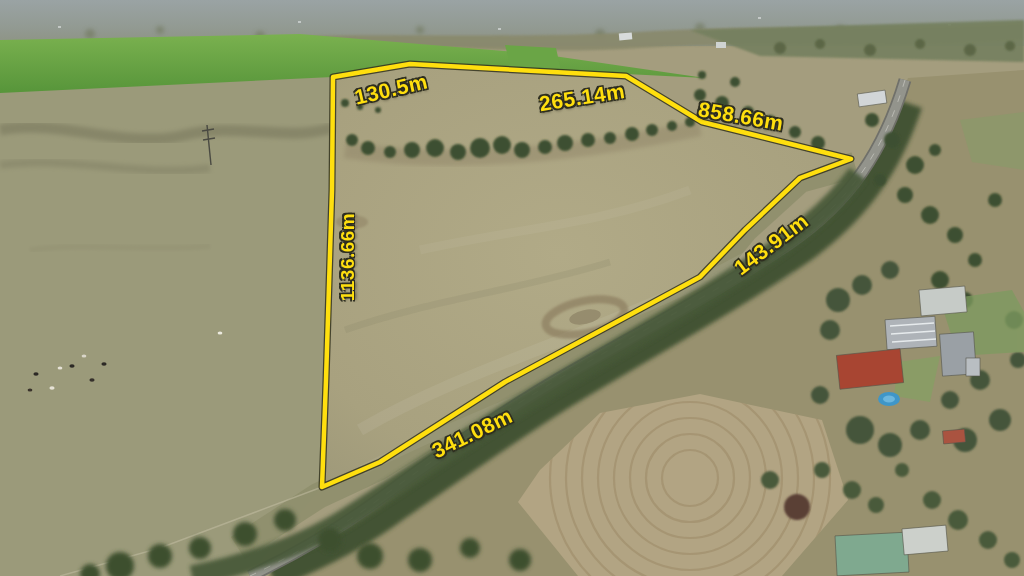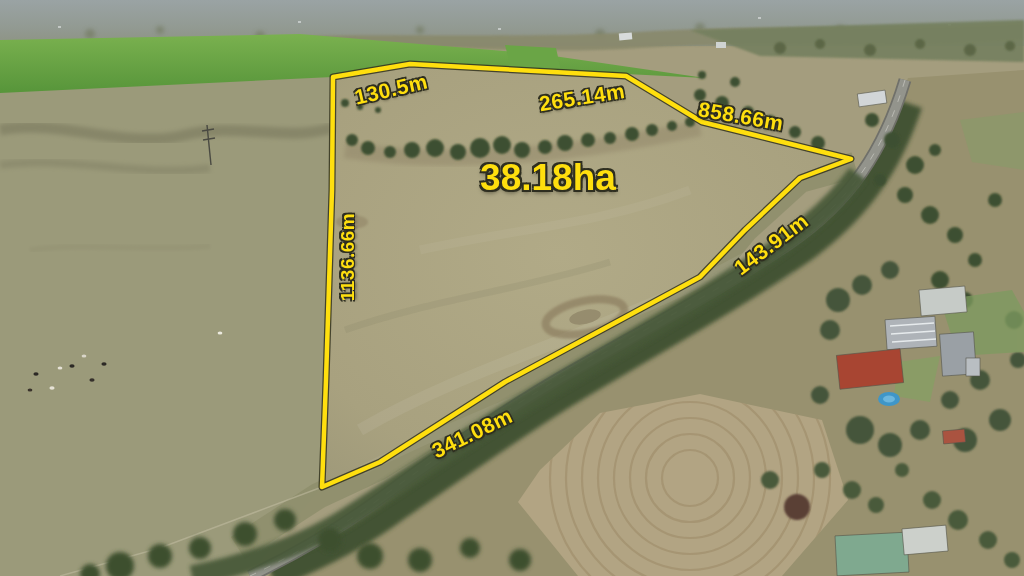--- a/index.html
+++ b/index.html
@@ -307,15 +307,14 @@
   <div class="mlabel" style="left:582px;top:97px;--r:-9deg;">265.14m</div>
 
   <div class="mlabel" style="left:741px;top:116px;--r:10deg;">858.66m</div>
 
   <div class="mlabel" style="left:771px;top:244px;--r:-37deg;">143.91m</div>
 
   <div class="mlabel" style="left:472px;top:433px;--r:-26deg;">341.08m</div>
 
   <div class="mlabel side" style="left:347px;top:257px;--r:-90deg;">1136.66m</div>
 
-  <div class="mlabel area" style="left:548px;top:177px;">38.18ha</div>
 
 </div>
 
 </body></html>

